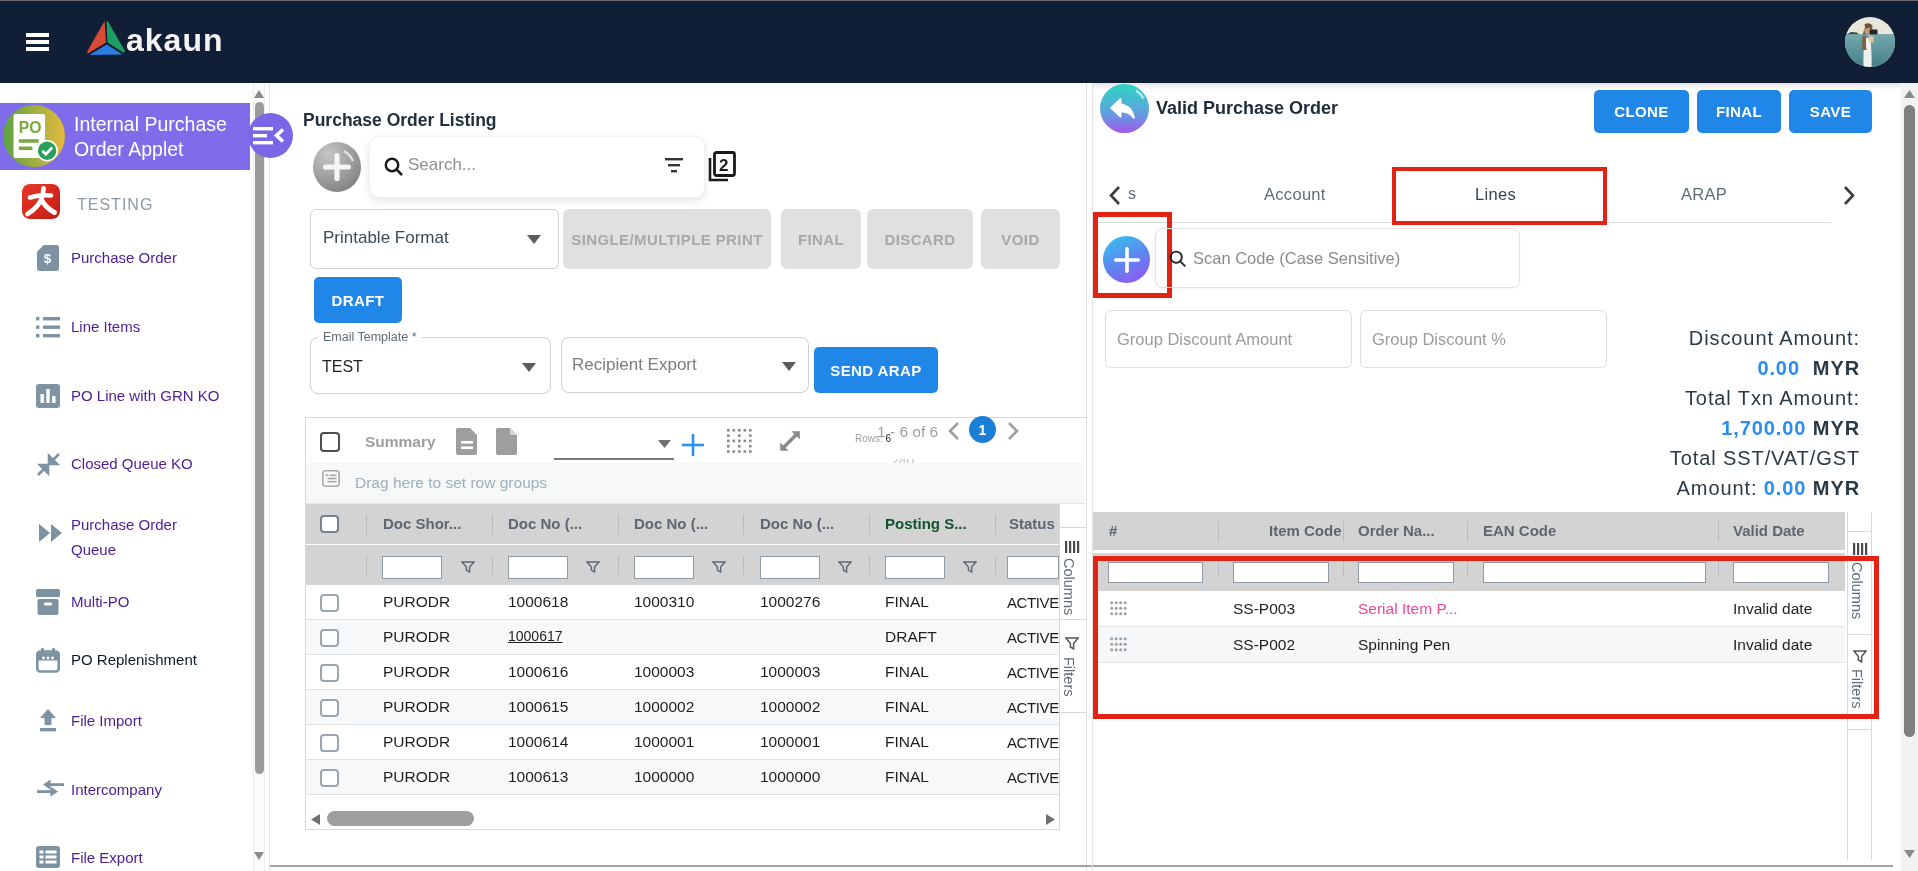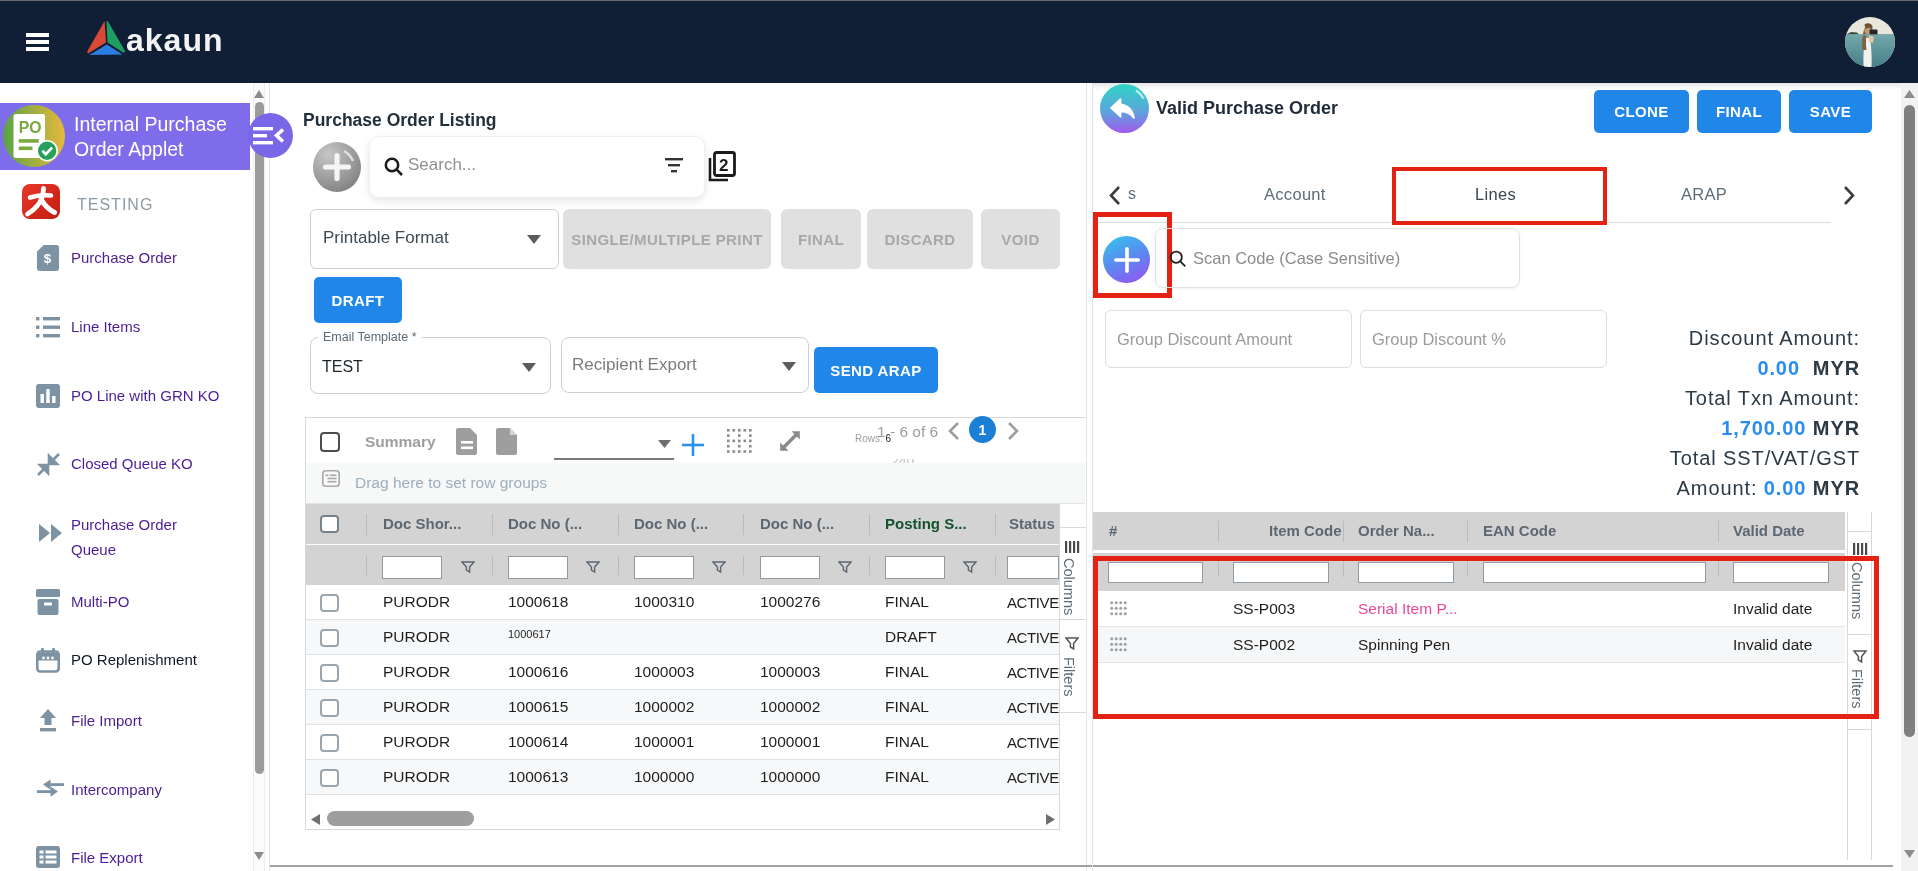--- a/index.html
+++ b/index.html
@@ -381,21 +381,21 @@
 <div class="abs" style="left:320px;top:699px;width:19px;height:18px;border:2px solid #9aa5ad;border-radius:4px;background:#fff;"></div>
 <div class="abs" style="left:320px;top:734px;width:19px;height:18px;border:2px solid #9aa5ad;border-radius:4px;background:#fff;"></div>
 <div class="abs" style="left:320px;top:769px;width:19px;height:18px;border:2px solid #9aa5ad;border-radius:4px;background:#fff;"></div>
 <div class="abs" style="left:383px;top:593px;font-size:15.5px;color:#1e1e1e;">PURODR</div>
 <div class="abs" style="left:508px;top:593px;font-size:15.5px;color:#1e1e1e;">1000618</div>
 <div class="abs" style="left:634px;top:593px;font-size:15.5px;color:#1e1e1e;">1000310</div>
 <div class="abs" style="left:760px;top:593px;font-size:15.5px;color:#1e1e1e;">1000276</div>
 <div class="abs" style="left:885px;top:593px;font-size:15.5px;color:#1e1e1e;">FINAL</div>
 <div class="abs" style="left:1007px;top:594px;font-size:15px;letter-spacing:-0.4px;color:#1e1e1e;">ACTIVE</div>
 <div class="abs" style="left:383px;top:628px;font-size:15.5px;color:#1e1e1e;">PURODR</div>
-<div class="abs" style="left:508px;top:628px;font-size:11px;color:#1e1e1e;">1000617</div>
+<div class="abs" style="left:508px;top:628px;font-size:14px;color:#1e1e1e;text-decoration:underline;">1000617</div>
 <div class="abs" style="left:885px;top:628px;font-size:15.5px;color:#1e1e1e;">DRAFT</div>
 <div class="abs" style="left:1007px;top:629px;font-size:15px;letter-spacing:-0.4px;color:#1e1e1e;">ACTIVE</div>
 <div class="abs" style="left:383px;top:663px;font-size:15.5px;color:#1e1e1e;">PURODR</div>
 <div class="abs" style="left:508px;top:663px;font-size:15.5px;color:#1e1e1e;">1000616</div>
 <div class="abs" style="left:634px;top:663px;font-size:15.5px;color:#1e1e1e;">1000003</div>
 <div class="abs" style="left:760px;top:663px;font-size:15.5px;color:#1e1e1e;">1000003</div>
 <div class="abs" style="left:885px;top:663px;font-size:15.5px;color:#1e1e1e;">FINAL</div>
 <div class="abs" style="left:1007px;top:664px;font-size:15px;letter-spacing:-0.4px;color:#1e1e1e;">ACTIVE</div>
 <div class="abs" style="left:383px;top:698px;font-size:15.5px;color:#1e1e1e;">PURODR</div>
 <div class="abs" style="left:508px;top:698px;font-size:15.5px;color:#1e1e1e;">1000615</div>

